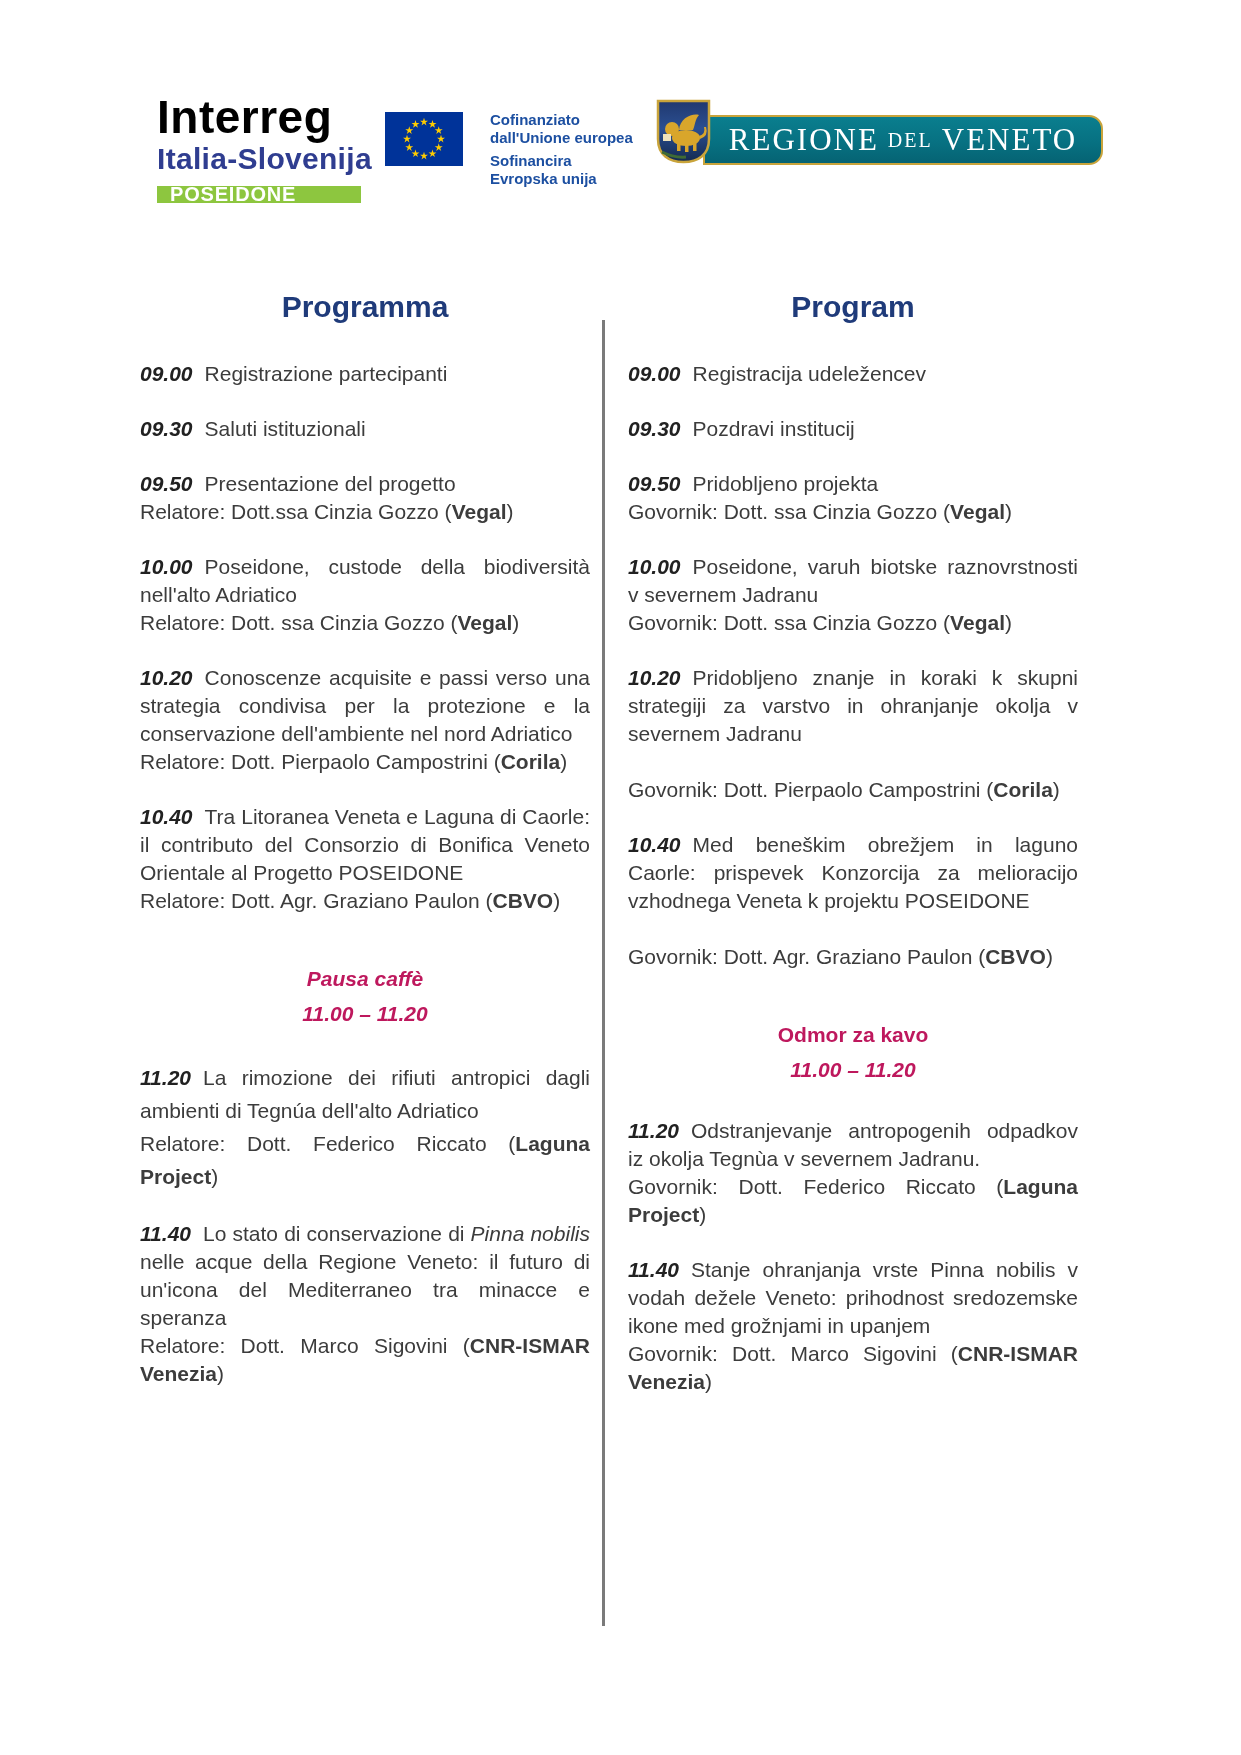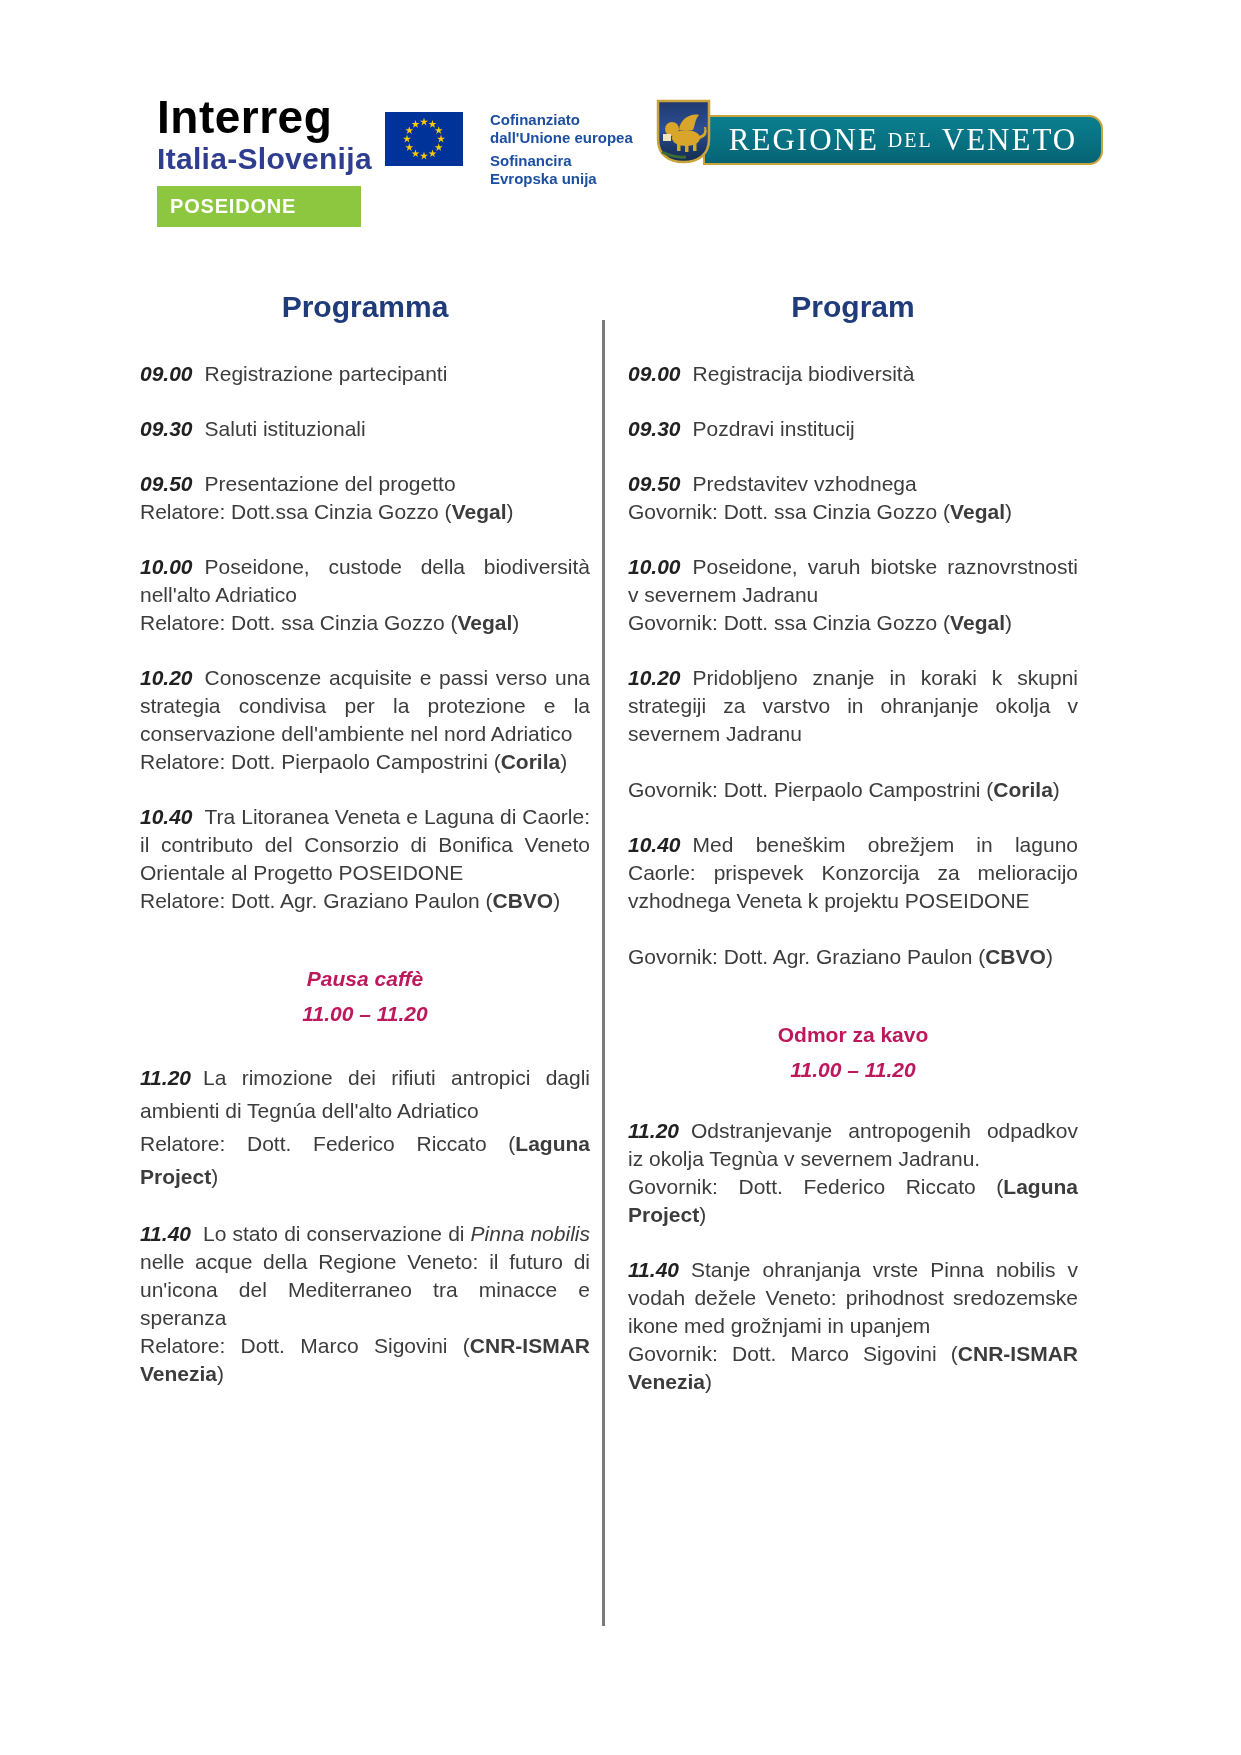--- a/index.html
+++ b/index.html
@@ -19,21 +19,21 @@
   .interreg-block { position: absolute; left: 157px; top: 94px; }
   .interreg-word {
     font-size: 46px; font-weight: 700; color: #000000;
     line-height: 46px; letter-spacing: 0.5px;
   }
   .interreg-sub {
     font-size: 30px; font-weight: 700; color: #2F3D90;
     line-height: 33px; margin-top: 2px; letter-spacing: 0.3px;
   }
   .poseidone-bar {
-    margin-top: 11px; width: 204px; height: 41px;
+    margin-top: 11px; width: 204px; height: 17px;
     background: #8DC63F; color: #ffffff;
     font-size: 20px; font-weight: 700; letter-spacing: 0.8px;
     display: flex; align-items: center; padding-left: 13px;
     box-sizing: border-box;
   }
 
   .eu-flag { position: absolute; left: 385px; top: 112px; }
   .eu-text {
     position: absolute; left: 490px; top: 111px;
     color: #1C4FA1; font-size: 15px; font-weight: 700; line-height: 18px;
@@ -202,27 +202,27 @@
         </div>
         <div class="item">
           <div><span class="time">11.40</span><span>Lo stato di conservazione di </span><span class="i">Pinna nobilis</span><span> nelle acque della Regione Veneto: il futuro di un'icona del Mediterraneo tra minacce e speranza</span></div>
           <div class="speaker"><span>Relatore: Dott. Marco Sigovini (</span><span class="b">CNR-ISMAR Venezia</span><span>)</span></div>
         </div>
       </div>
     <div class="divider"></div>
     <div class="col">
       <div class="col-title">Program</div>
     <div class="item">
-          <div><span class="time">09.00</span><span>Registracija biodiversità</span></div>
+          <div><span class="time">09.00</span><span>Registracija udeležencev</span></div>
         </div>
         <div class="item">
           <div><span class="time">09.30</span><span>Pozdravi institucij</span></div>
         </div>
         <div class="item">
-          <div><span class="time">09.50</span><span>Predstavitev vzhodnega</span></div>
+          <div><span class="time">09.50</span><span>Pridobljeno projekta</span></div>
           <div class="speaker"><span>Govornik: Dott. ssa Cinzia Gozzo (</span><span class="b">Vegal</span><span>)</span></div>
         </div>
         <div class="item">
           <div><span class="time">10.00</span><span>Poseidone, varuh biotske raznovrstnosti v severnem Jadranu</span></div>
           <div class="speaker"><span>Govornik: Dott. ssa Cinzia Gozzo (</span><span class="b">Vegal</span><span>)</span></div>
         </div>
         <div class="item">
           <div><span class="time">10.20</span><span>Pridobljeno znanje in koraki k skupni strategiji za varstvo in ohranjanje okolja v severnem Jadranu</span></div>
           <div class="speaker gap"><span>Govornik: Dott. Pierpaolo Campostrini (</span><span class="b">Corila</span><span>)</span></div>
         </div>

